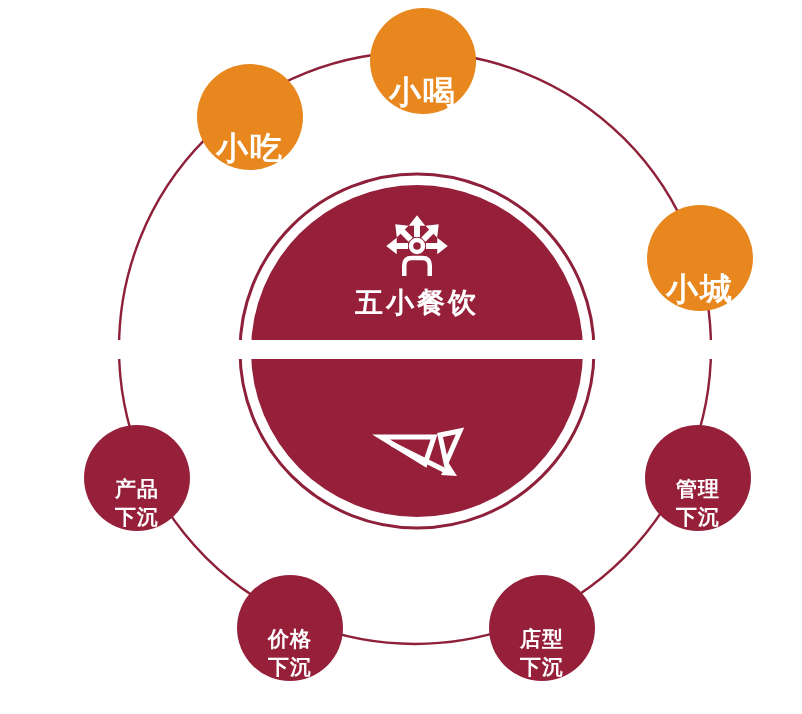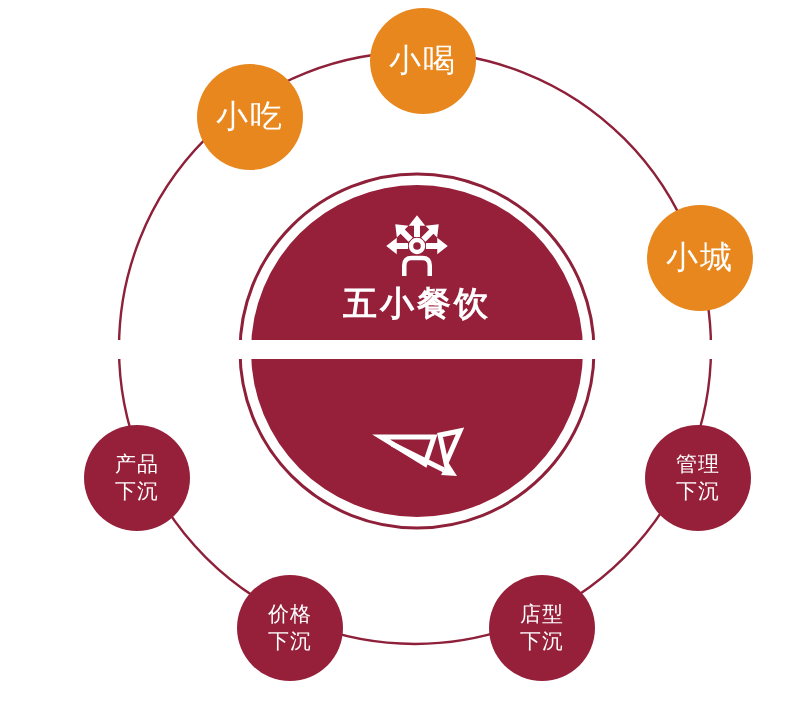--- a/index.html
+++ b/index.html
@@ -23,36 +23,36 @@
   .fill-maroon{fill:var(--maroon);}
   .split-band{fill:var(--background);}
   .icon-stroke{stroke:var(--text);fill:none;}
   .icon-fill{fill:var(--text);stroke:none;}
 
   .node{
     position:absolute;
     width:106px;height:106px;
     border-radius:50%;
     display:flex;flex-direction:column;
-    align-items:center;justify-content:center;
+    align-items:center;justify-content:flex-end;
     color:var(--text);
-    font-weight:normal;
+    font-weight:bold;
     text-align:center;
     line-height:1.3;
   }
   .node.orange{background:var(--orange);font-size:32px;letter-spacing:2px;}
   .node.maroon{background:var(--maroon);font-size:21px;letter-spacing:1px;}
   .node .l{display:block;}
 
   .center-label{
     position:absolute;
     left:252px;width:330px;
     color:var(--text);
     font-weight:bold;
-    font-size:34px;
+    font-size:28px;
     letter-spacing:3px;
     text-align:center;
     line-height:48px;
     height:48px;
   }
   .center-label.top{top:279px;}
   .center-label.bottom{top:367px;}
 </style>
 </head>
 <body>

